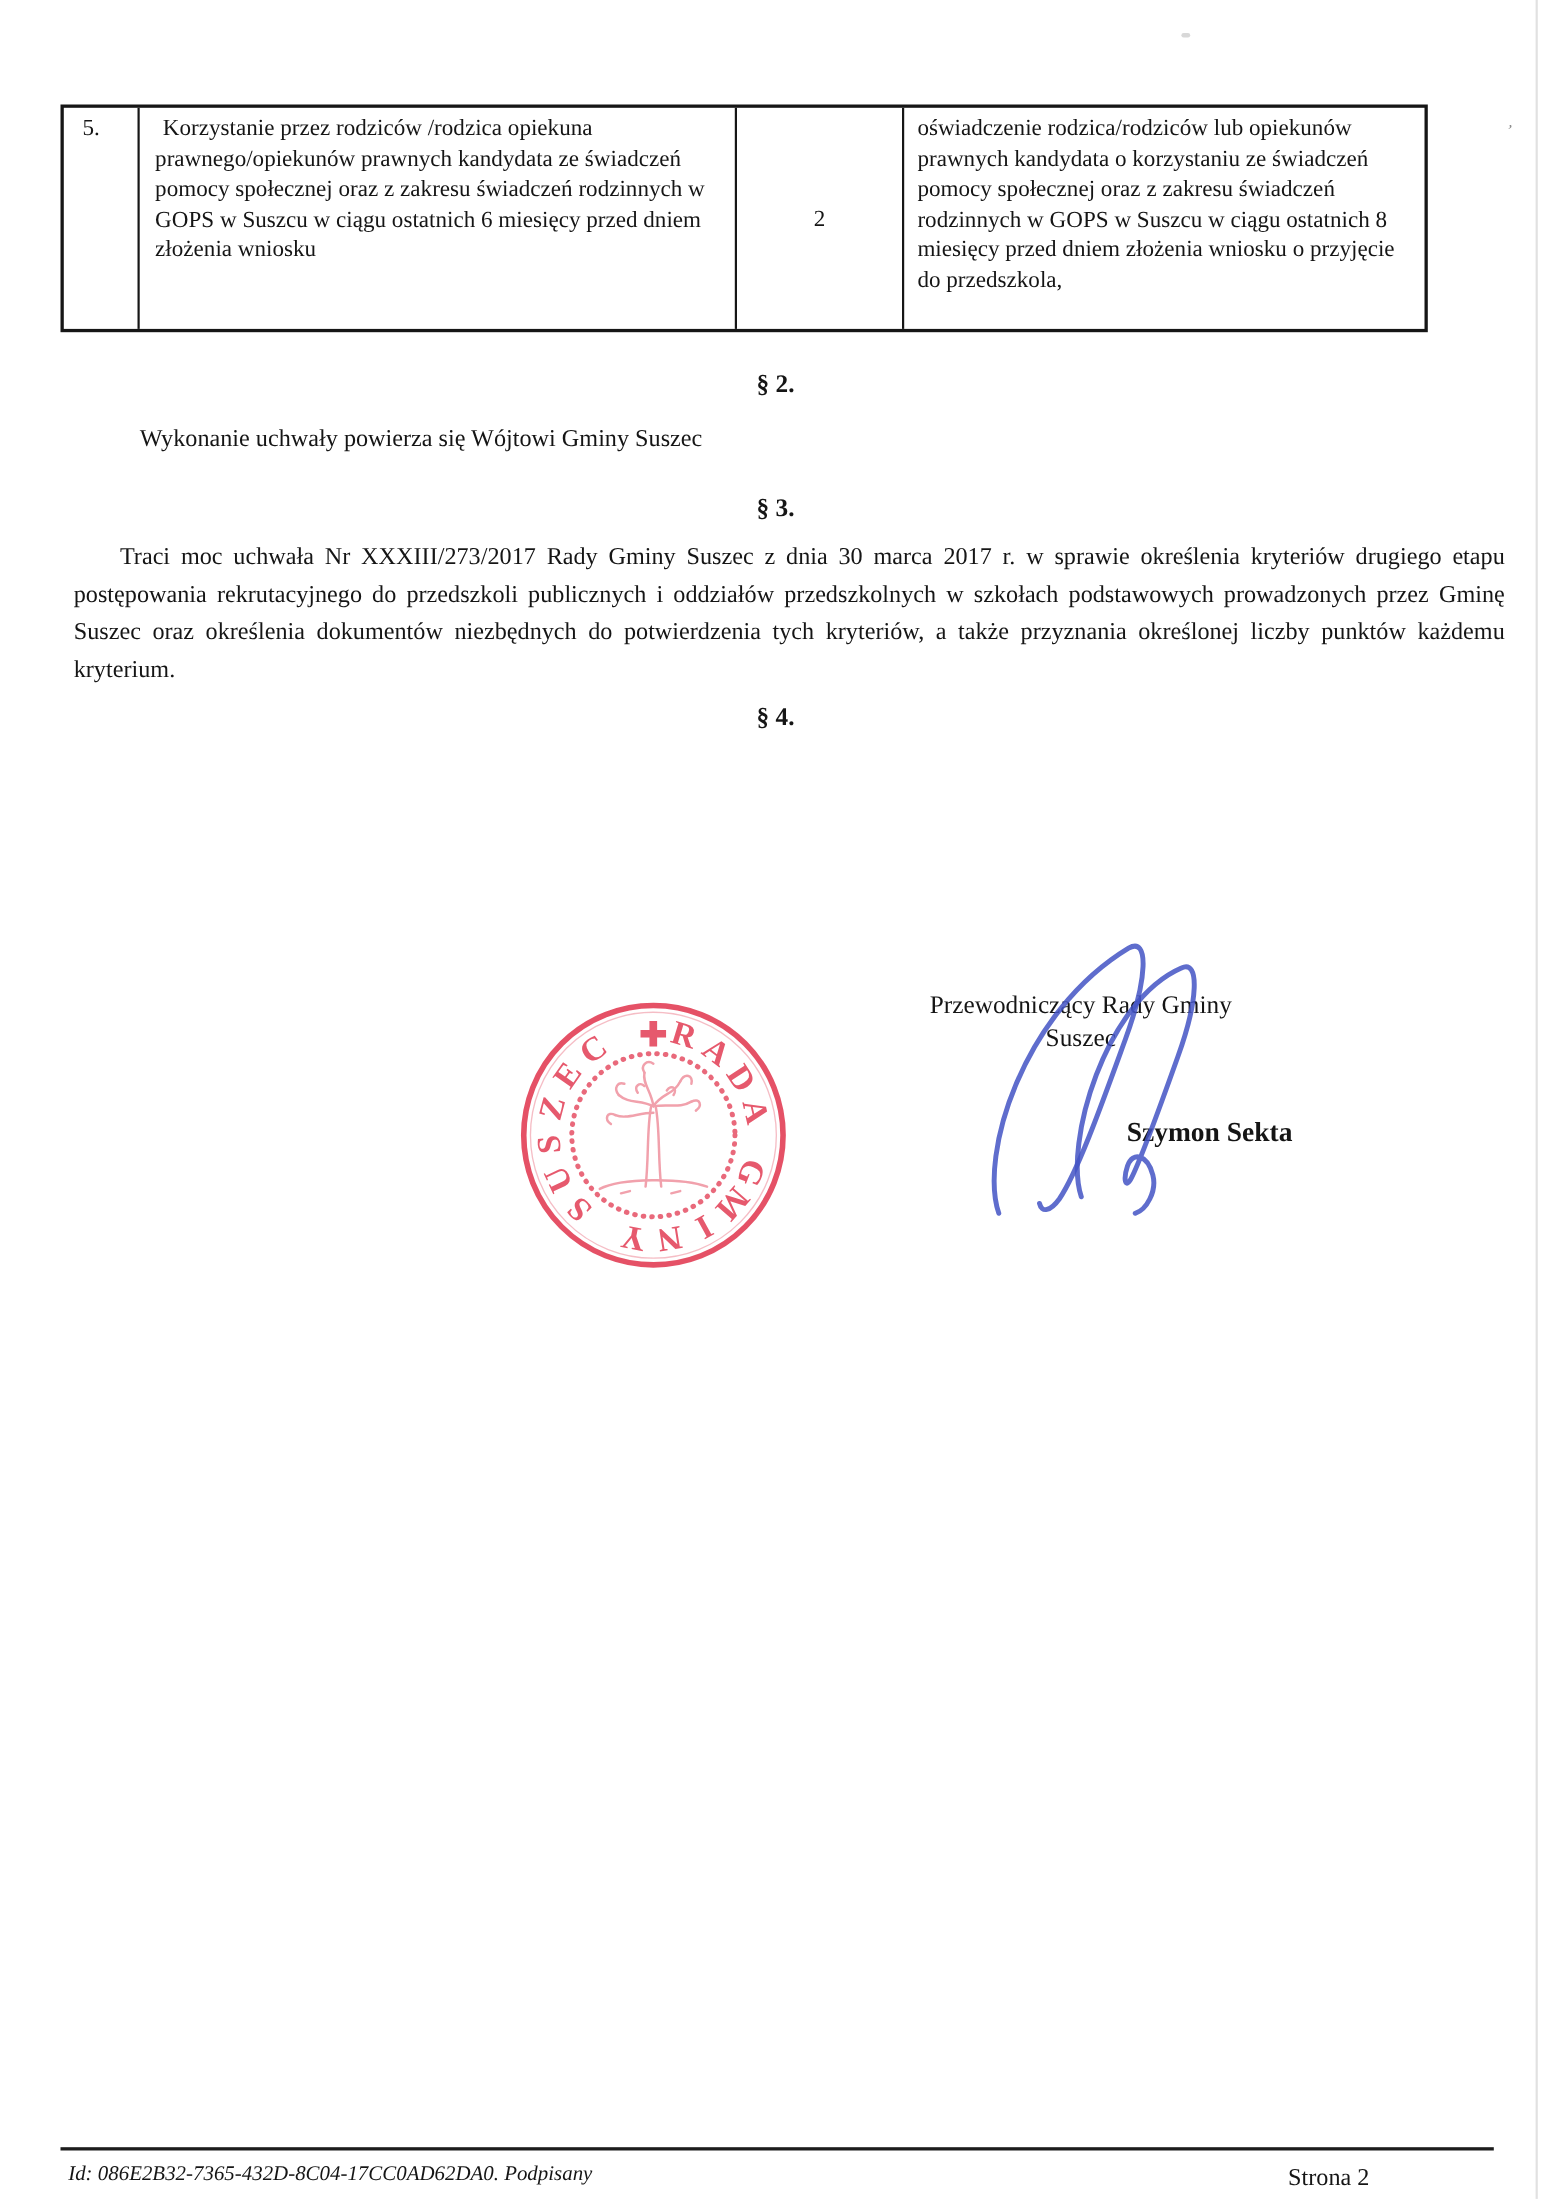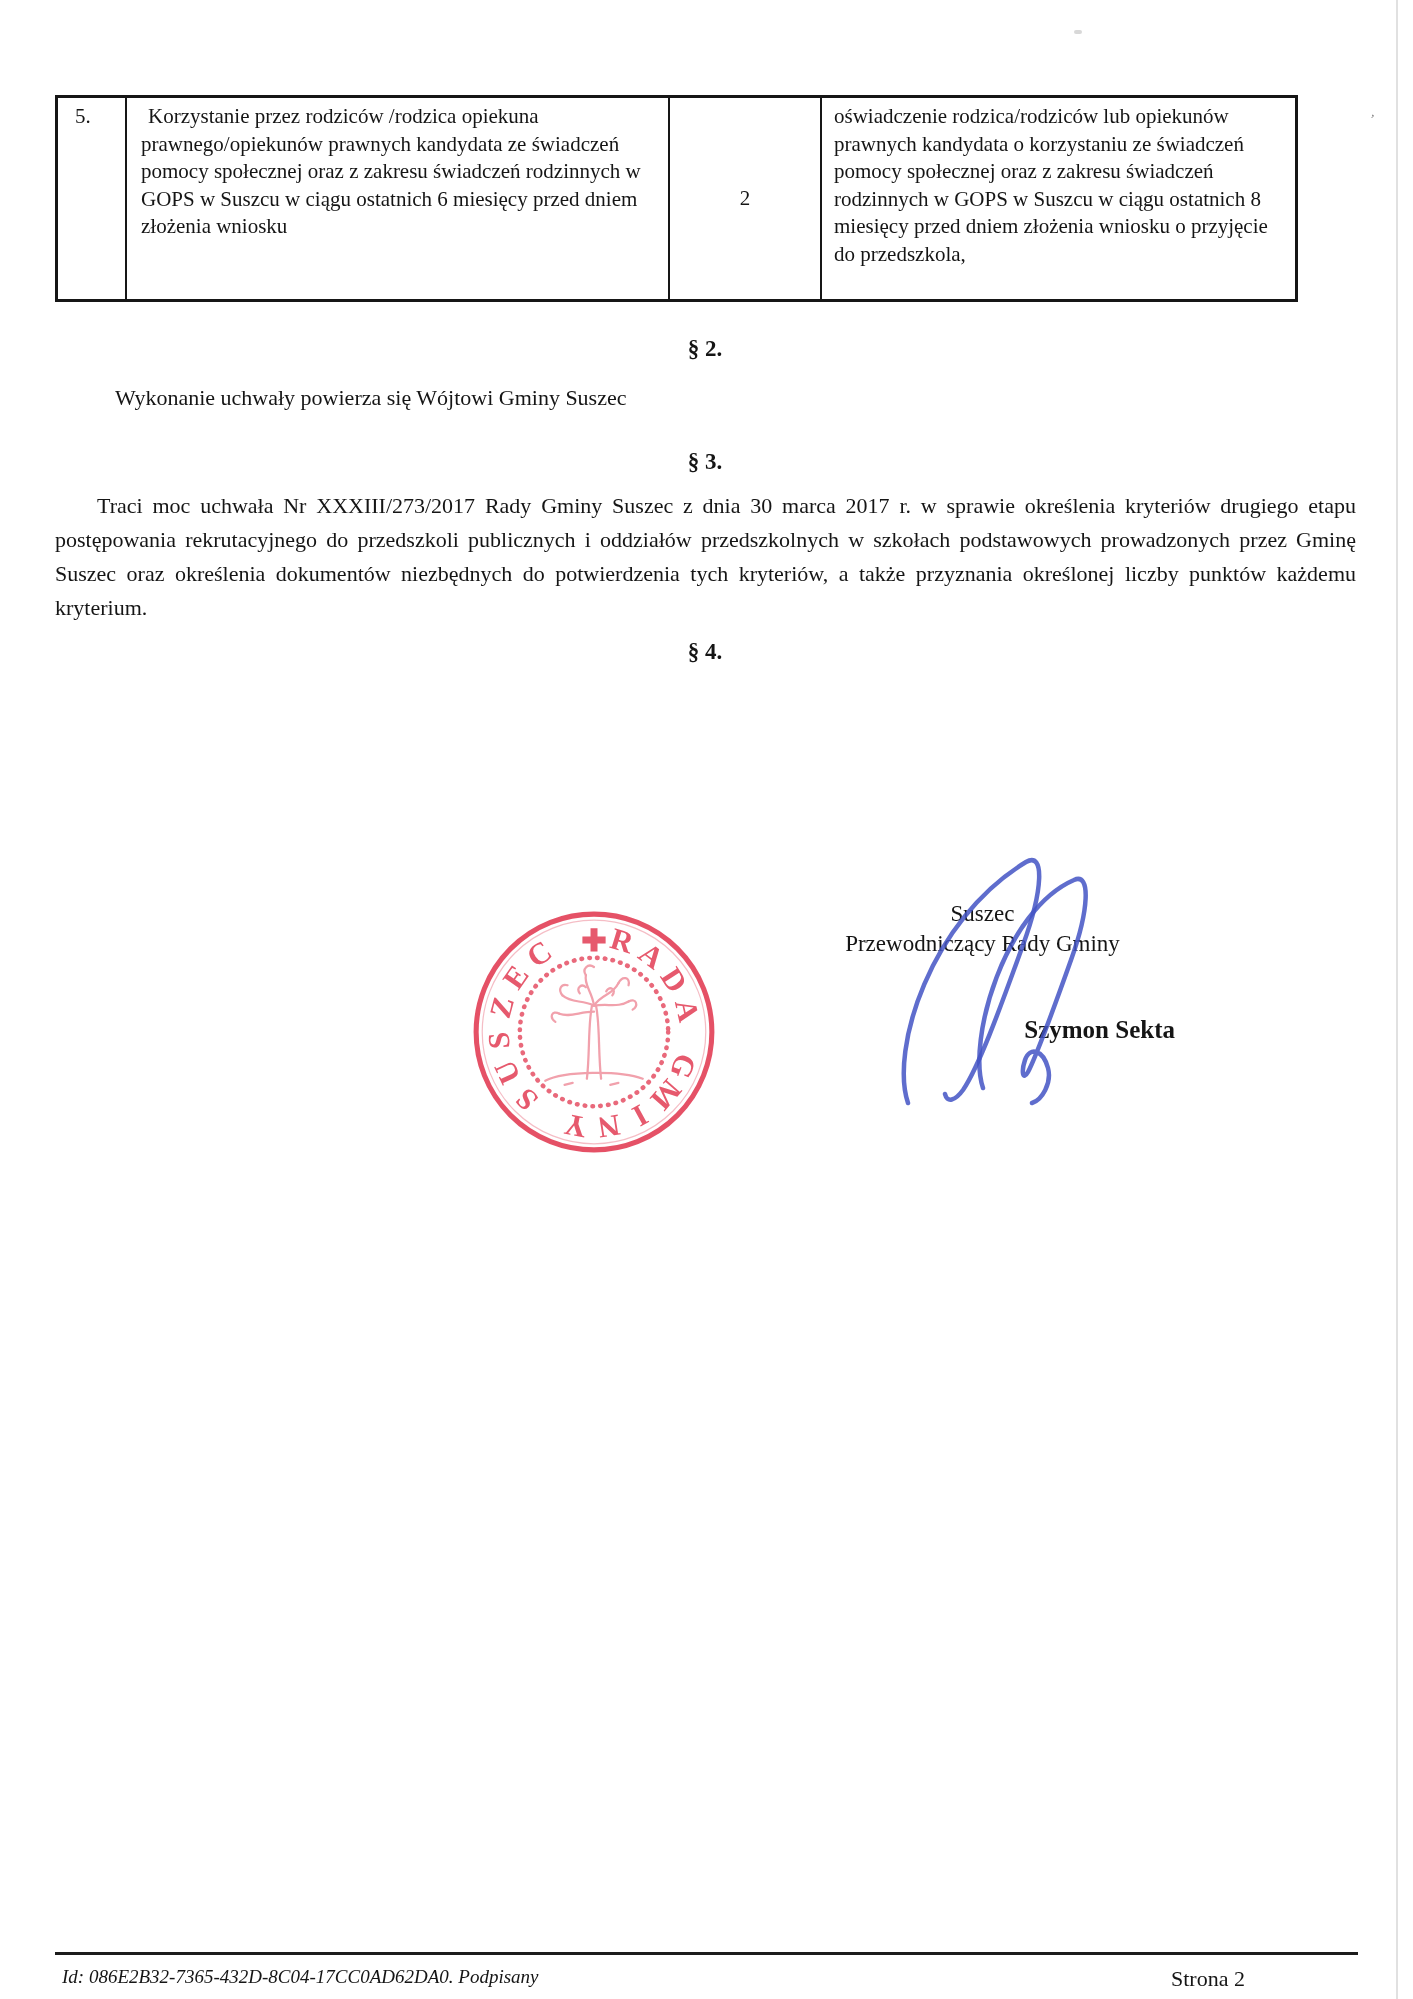--- a/index.html
+++ b/index.html
@@ -18,21 +18,21 @@
     border:3px solid #161616;box-sizing:border-box;background:#fff;}
   .crit-table .cell{box-sizing:border-box;font-size:21px;line-height:27.5px;}
   .cell-no{padding:5px 0 0 17px;}
   .cell-criterion{border-left:2px solid #161616;padding:5px 14px 0 14px;text-indent:7px;}
   .cell-points{border-left:2px solid #161616;display:flex;align-items:center;justify-content:center;font-size:22px;}
   .cell-attachment{border-left:2px solid #161616;padding:5px 8px 0 12px;}
 
   
   .sec-heading{position:absolute;left:55px;width:1300px;text-align:center;
     font-weight:bold;font-size:23px;}
-  .sec-body{position:absolute;left:55px;width:1301px;font-size:22px;line-height:34px;
+  .sec-body{position:absolute;left:67px;width:1301px;font-size:22px;line-height:34px;
     text-align:justify;text-align-last:left;}
   .indent{text-indent:42px;}
   .single-indent{text-indent:60px;text-align:left;}
 
   
   .sig-title{position:absolute;left:790px;top:899px;width:385px;text-align:center;
     font-size:23px;line-height:30px;}
   .sig-name{position:absolute;left:790px;top:1016px;width:385px;text-align:right;
     font-weight:bold;font-size:25px;}
   .sig-ink{position:absolute;left:885px;top:850px;width:215px;height:260px;}
@@ -117,22 +117,22 @@
       <path d="M90,106 C82,102 80,110 86,114"></path>
       <path d="M110,86 C106,80 112,76 116,80"></path>
       <path d="M136,84 C140,78 146,82 142,88"></path>
       <path d="M76,172 C95,162 150,162 172,170"></path>
       <path d="M95,176 l8,-2"></path>
       <path d="M140,176 l8,-2"></path>
     </g>
   </svg>
 
   <div class="sig-title">
+    <div>Przewodniczący Rady Gminy</div>
     <div>Suszec</div>
-    <div>Przewodniczący Rady Gminy</div>
   </div>
   <div class="sig-name">Szymon Sekta</div>
   <svg class="sig-ink" viewBox="0 0 215 260" aria-hidden="true">
     <path d="M23,253 C5,200 45,70 141,12 C160,1 158,40 138,95 C118,150 95,215 78,240 C70,251 62,253 60,244"></path>
     <path d="M98,238 C82,190 120,60 189,30 C206,22 204,60 186,110 C170,155 152,205 143,222 C138,231 136,222 140,210 C145,196 158,200 163,218 C167,233 157,250 147,253"></path>
   </svg>
 
   <div class="footer-rule"></div>
   <div class="footer-id">Id: 086E2B32-7365-432D-8C04-17CC0AD62DA0. Podpisany</div>
   <div class="footer-page">Strona 2</div>

